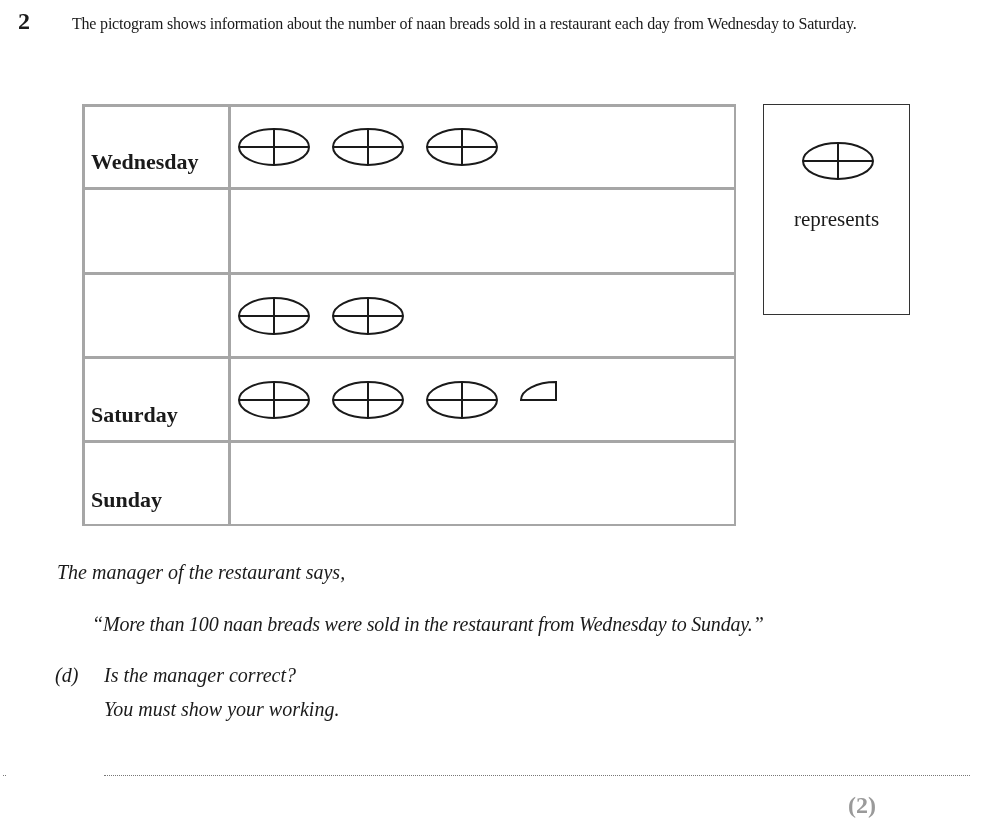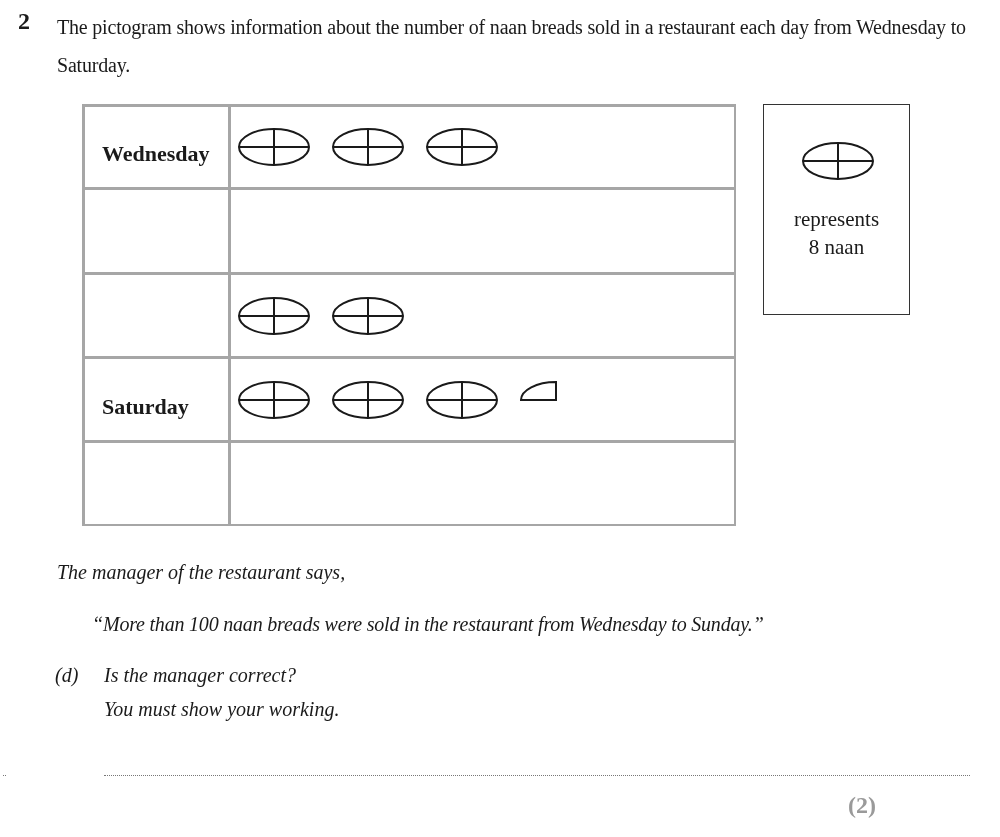--- a/index.html
+++ b/index.html
@@ -1,24 +1,24 @@
 <!DOCTYPE html>
 <html><head>
 <meta charset="utf-8">
 <style>
   html, body { margin:0; padding:0; background:#fff; }
   body { width:1000px; height:837px; position:relative; overflow:hidden;
          font-family:"Liberation Serif","DejaVu Serif",serif; color:#1a1a1a; }
   .abs { position:absolute; }
   .qnum { left:18px; top:8px; font-size:24px; font-weight:bold; }
-  .qtext { left:57px; top:8px; font-size:20px; line-height:38px; width:920px; letter-spacing:-0.2px; }
+  .qtext { left:72px; top:8px; font-size:16px; line-height:31px; width:920px; letter-spacing:-0.2px; }
   .table { left:82px; top:104px; width:654px; height:422px; }
   .row { position:absolute; left:0; width:654px; height:84.4px; }
-  .row .lbl { position:absolute; left:0; top:8px; width:147px; height:100%; box-sizing:border-box;
-              display:flex; align-items:center; padding-left:20px; font-weight:bold; font-size:22px; }
+  .row .lbl { position:absolute; left:0; top:16px; width:147px; height:100%; box-sizing:border-box;
+              display:flex; align-items:center; padding-left:9px; font-weight:bold; font-size:22px; }
   .gridline { position:absolute; background:#a6a6a6; }
   .symbols { position:absolute; left:155px; top:0; height:100%; width:480px; }
   .key { left:763px; top:104px; width:147px; height:211px; box-sizing:border-box; border:1.5px solid #333; }
   .key .sym { position:absolute; left:37px; top:36px; }
   .key .txt { position:absolute; left:0; width:100%; top:100px; text-align:center; font-size:21px; line-height:28px; }
   .p { font-size:20px;font-style:italic; }
   .dotline { left:104px; top:775px; width:866px; border-top:1px dotted #777; }
   .dotstub { left:3px; top:775px; width:3px; border-top:1px dotted #777; }
   .marks { left:848px; top:792px; font-size:24px; font-weight:bold; color:#9a9a9a; }
 </style>
@@ -90,31 +90,34 @@
         <svg width="74" height="40" viewBox="0 0 74 40" style="position: absolute; left: 188px; top: 23px;">
           <ellipse cx="37" cy="20" rx="35" ry="18" fill="none" stroke="#1a1a1a" stroke-width="2"></ellipse>
           <line x1="2" y1="20" x2="72" y2="20" fill="none" stroke="#1a1a1a" stroke-width="2"></line>
           <line x1="37" y1="2" x2="37" y2="38" fill="none" stroke="#1a1a1a" stroke-width="2"></line>
         </svg>
         <svg width="74" height="40" viewBox="0 0 74 40" style="position: absolute; left: 282px; top: 23px;">
           <path d="M37 2 A35 18 0 0 0 2 20 L37 20 Z" fill="none" stroke="#1a1a1a" stroke-width="2"></path>
         </svg>
       </div>
   </div>
+  <div class="row" style="top:337.6px">
+    <div class="lbl">Sunday</div>
+    <div class="symbols"></div>
+  </div>
 </div>
 
 <div class="abs key">
   <svg class="sym" width="74" height="40" viewBox="0 0 74 40">
     <ellipse cx="37" cy="20" rx="35" ry="18" fill="none" stroke="#1a1a1a" stroke-width="2"></ellipse>
     <line x1="2" y1="20" x2="72" y2="20" stroke="#1a1a1a" stroke-width="2"></line>
     <line x1="37" y1="2" x2="37" y2="38" stroke="#1a1a1a" stroke-width="2"></line>
   </svg>
   <div class="txt">
     <div>represents</div>
-    <div>8 naan</div>
   </div>
 </div>
 
 <div class="abs p" style="left:57px;top:561px">The manager of the restaurant says,</div>
 <div class="abs p" style="left:92px;top:613px;letter-spacing:-0.2px">“More than 100 naan breads were sold in the restaurant from Wednesday to Sunday.”</div>
 <div class="abs p" style="left:55px;top:664px">(d)</div>
 <div class="abs p" style="left:104px;top:664px">Is the manager correct?</div>
 <div class="abs p" style="left:104px;top:698px">You must show your working.</div>
 
 <div class="abs dotstub"></div>

